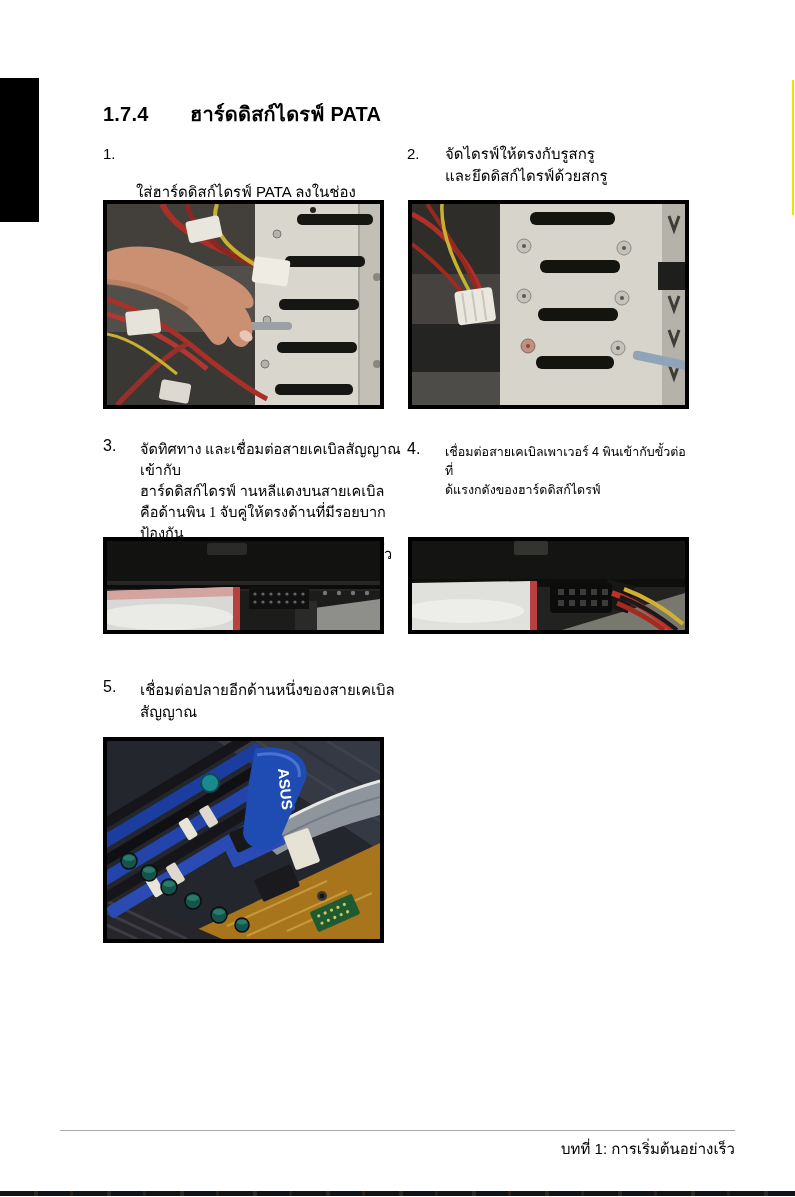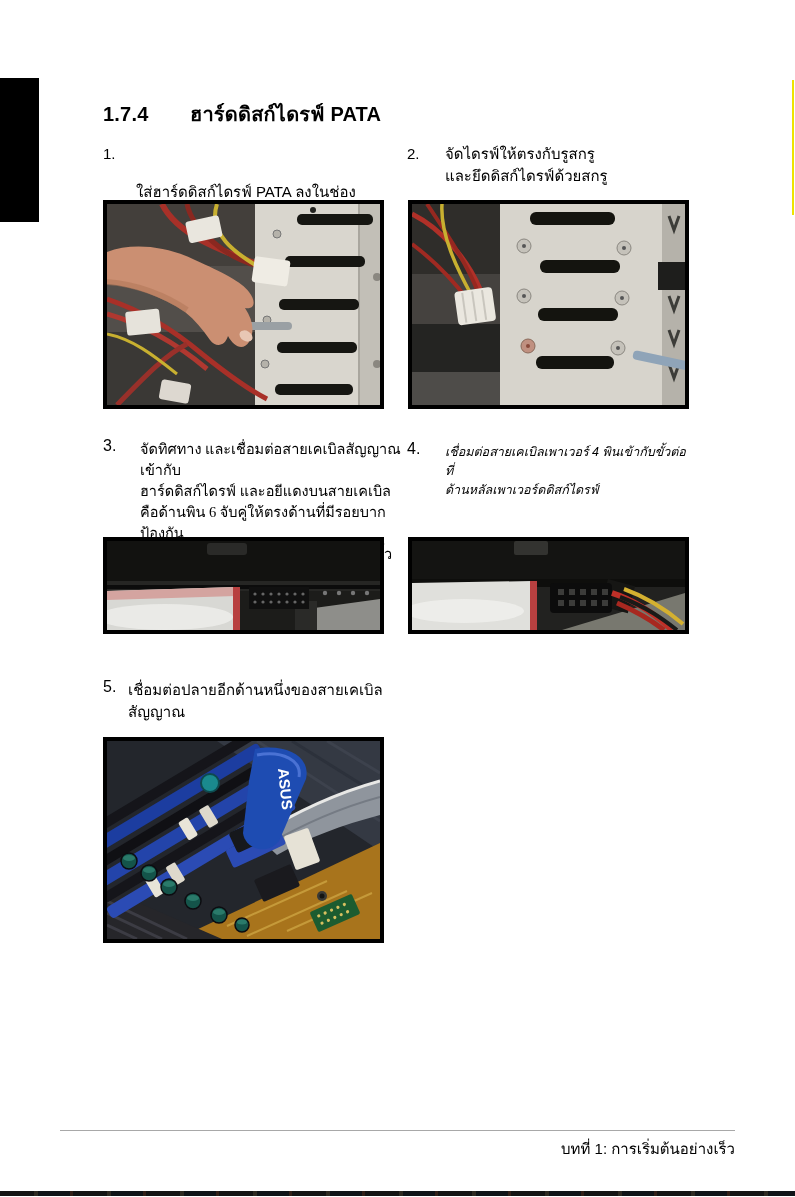--- a/index.html
+++ b/index.html
@@ -10,21 +10,21 @@
     font-family:"Liberation Sans", sans-serif; color:#000;padding-left:40px;
   }
   .edge-tab { position:absolute; left:0; top:78px; width:39px; height:144px; background:#000; }
   .edge-line-yellow { position:absolute; left:792px; top:80px; width:2px; height:135px; background:#ede400; }
 
   .title-row { position:absolute; left:103px; top:98px; font-weight:bold; font-size:20px; letter-spacing:0.2px; }
   .title-num { display:inline-block; width:87px; }
 
   .step-num { position:absolute; font-size:15px; }
   .step-text { position:absolute; font-size:15px; line-height:22px; }
-  .step-text.small { font-size:12.5px; line-height:19px;font-style:italic; }
+  .step-text.small { font-size:12.5px; line-height:19px; }
   .step-text.mid { font-size:14.5px; line-height:21px; }
 
   .photo {
     position:absolute; border:4px solid #000; background:#3a3835; overflow:hidden;
   }
   .photo svg { display:block; width:100%; height:100%; }
   .p1 { left:103px; top:200px; width:281px; height:209px; }
   .p2 { left:408px; top:200px; width:281px; height:209px; }
   .p3 { left:103px; top:537px; width:281px; height:97px; }
   .p4 { left:408px; top:537px; width:281px; height:97px; }
@@ -137,29 +137,29 @@
         <line x1="60" y1="90" x2="60" y2="120" stroke="#c9c6be" stroke-width="2"></line>
         <line x1="70" y1="90" x2="70" y2="120" stroke="#c9c6be" stroke-width="2"></line>
       </g>
       <rect x="222" y="146" width="62" height="9" rx="4" fill="#8fa4b8" transform="rotate(12 222 146)"></rect>
     </svg>
   </div>
 
   <span class="step-num" style="left:103px; top:437px; font-size:16px;">3.</span>
   <div class="step-text mid" style="left:140px; top:439px; width:268px;font-family:Liberation Serif, serif;">
     <div>จัดทิศทาง และเชื่อมต่อสายเคเบิลสัญญาณเข้ากับ</div>
-    <div>ฮาร์ดดิสก์ไดรฟ์ และอยีแดงบนสายเคเบิล</div>
-    <div>คือด้านพิน 6 จับคู่ให้ตรงด้านที่มีรอยบากป้องกัน</div>
+    <div>ฮาร์ดดิสก์ไดรฟ์ านหลีแดงบนสายเคเบิล</div>
+    <div>คือด้านพิน 1 จับคู่ให้ตรงด้านที่มีรอยบากป้องกัน</div>
     <div>และอย่าใช้แรงกด สายเคเบิลเข้าไปในขั้วต่อ</div>
   </div>
 
   <span class="step-num" style="left:407px; top:440px; font-size:16px;">4.</span>
   <div class="step-text small" style="left:445px; top:443px; width:248px;">
     <div>เชื่อมต่อสายเคเบิลเพาเวอร์ 4 พินเข้ากับขั้วต่อ ที่</div>
-    <div>ด้านหลัลเพาเวอร์ดดิสก์ไดรฟ์</div>
+    <div>ด้แรงกดังของฮาร์ดดิสก์ไดรฟ์</div>
   </div>
 
   <div class="photo p3">
     <svg viewBox="0 0 273 89" preserveAspectRatio="none">
       <rect width="273" height="89" fill="#1c1c1a"></rect>
       <rect x="0" y="0" width="273" height="40" fill="#121210"></rect>
       <rect x="100" y="2" width="40" height="12" rx="3" fill="#2a2a28"></rect>
       <rect x="0" y="40" width="273" height="10" fill="#262624"></rect>
       <rect x="0" y="44" width="273" height="4" fill="#0c0c0c"></rect>
       <polygon points="200,68 273,58 273,89 200,89" fill="#8e8e8a"></polygon>
@@ -219,21 +219,21 @@
           <rect x="190" y="59" width="6" height="6"></rect>
       </g>
       <path d="M200,52 C225,60 245,75 260,89" stroke="#c03028" stroke-width="6" fill="none"></path>
       <path d="M205,62 C228,72 243,82 252,89" stroke="#a82820" stroke-width="5" fill="none"></path>
       <path d="M212,48 C240,58 258,72 271,83" stroke="#d4b030" stroke-width="4" fill="none"></path>
       <path d="M208,56 C235,66 252,79 265,89" stroke="#1a1a18" stroke-width="4" fill="none"></path>
     </svg>
   </div>
 
   <span class="step-num" style="left:103px; top:678px; font-size:16px;">5.</span>
-  <div class="step-text" style="left:128px; top:679px; width:270px;">
+  <div class="step-text" style="left:140px; top:679px; width:270px;">
     <div>เชื่อมต่อปลายอีกด้านหนึ่งของสายเคเบิลสัญญาณ</div>
   </div>
 
   <div class="photo p5">
     <svg viewBox="0 0 273 198" preserveAspectRatio="none">
       <rect width="273" height="198" fill="#23262c"></rect>
       <polygon points="110,0 273,0 273,110" fill="#343943"></polygon>
       <line x1="150" y1="0" x2="273" y2="80" stroke="#3d424d" stroke-width="3"></line>
       <line x1="185" y1="0" x2="273" y2="55" stroke="#2c313b" stroke-width="3"></line>
       <line x1="220" y1="0" x2="273" y2="32" stroke="#3d424d" stroke-width="3"></line>

